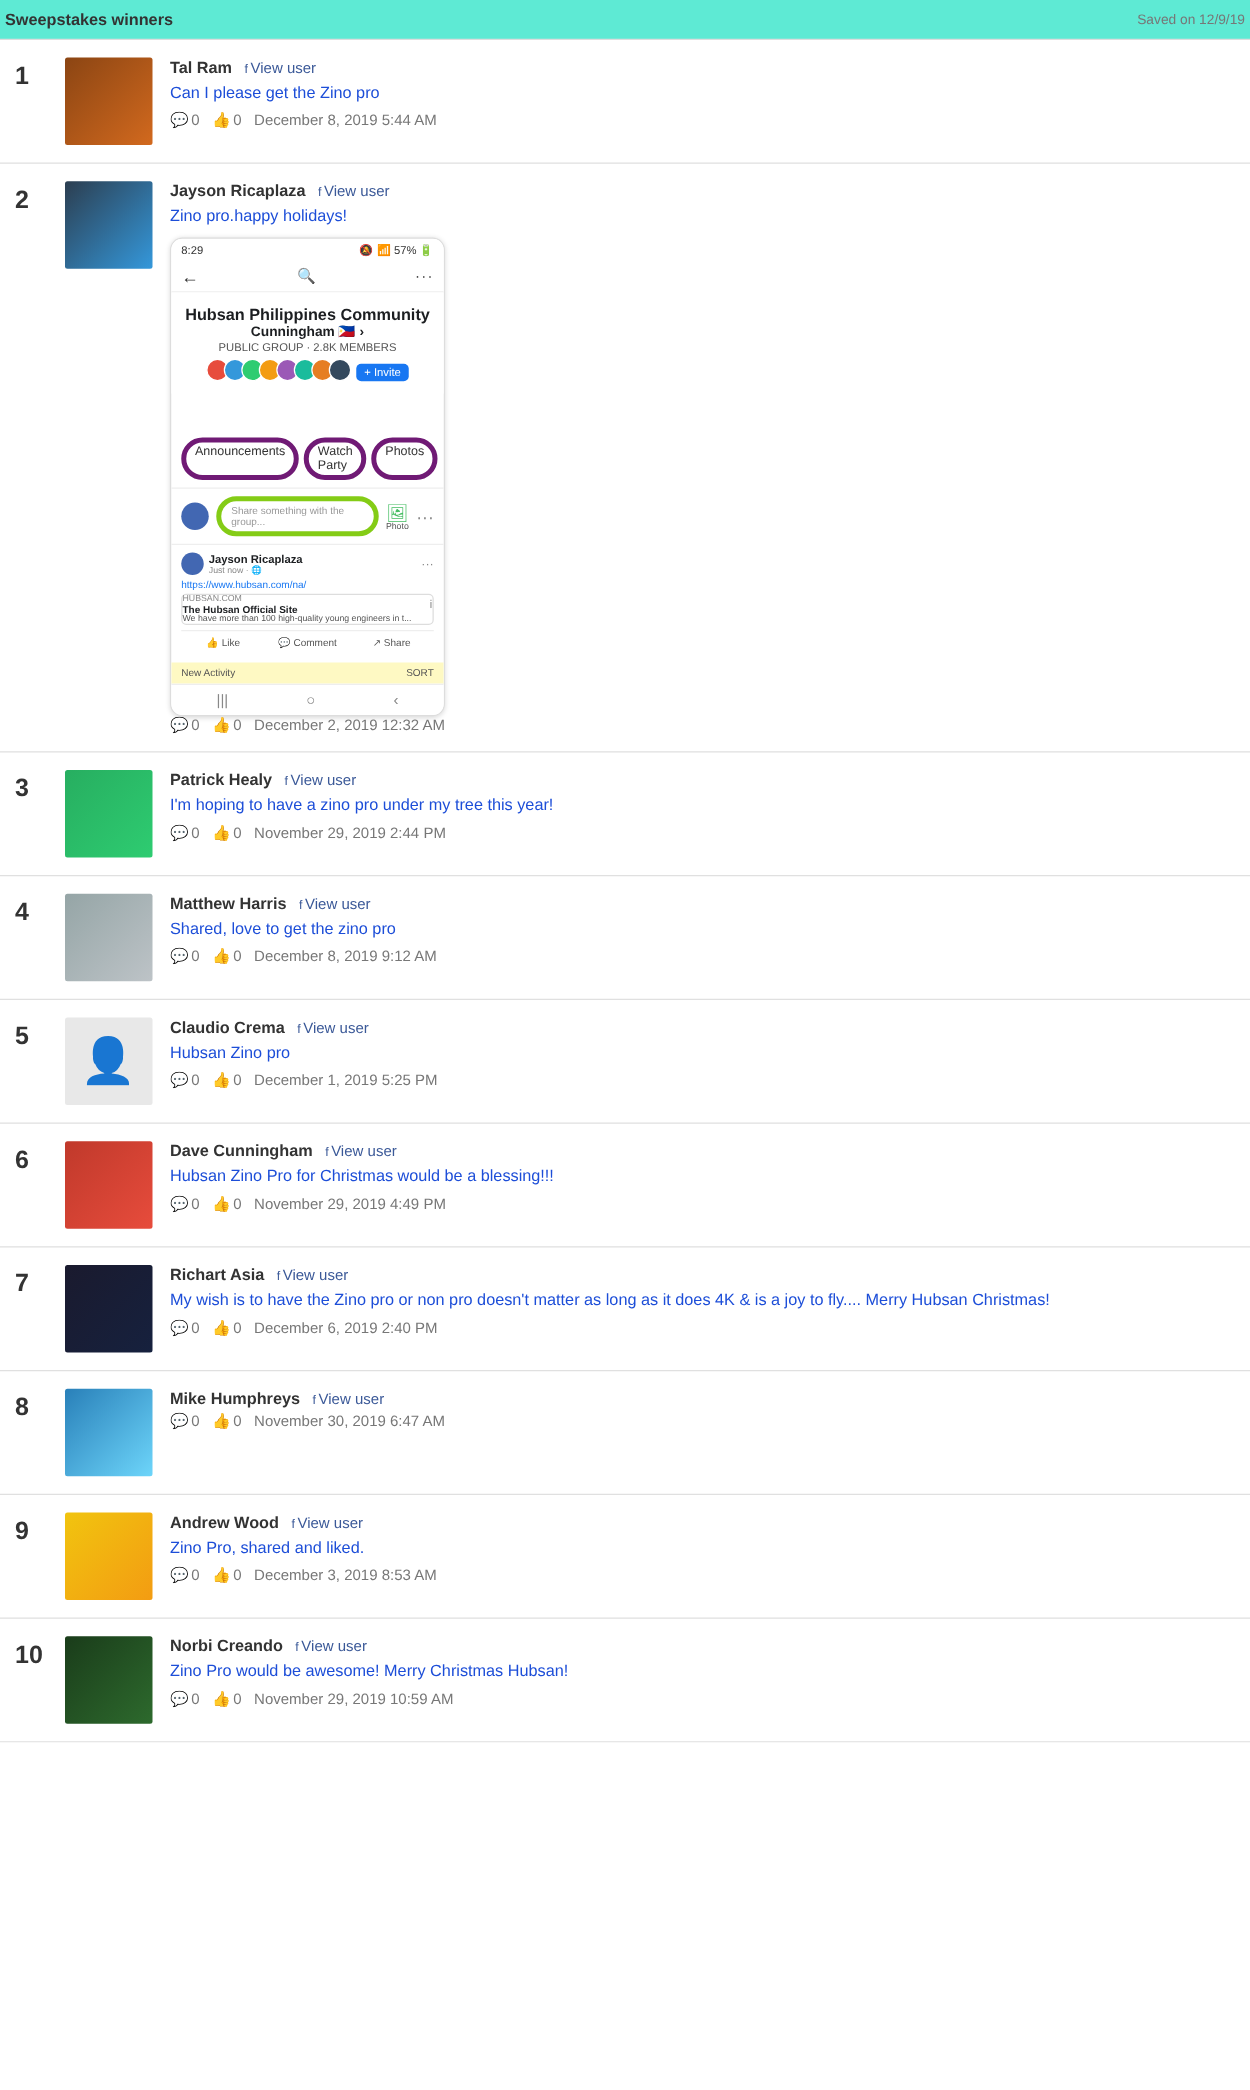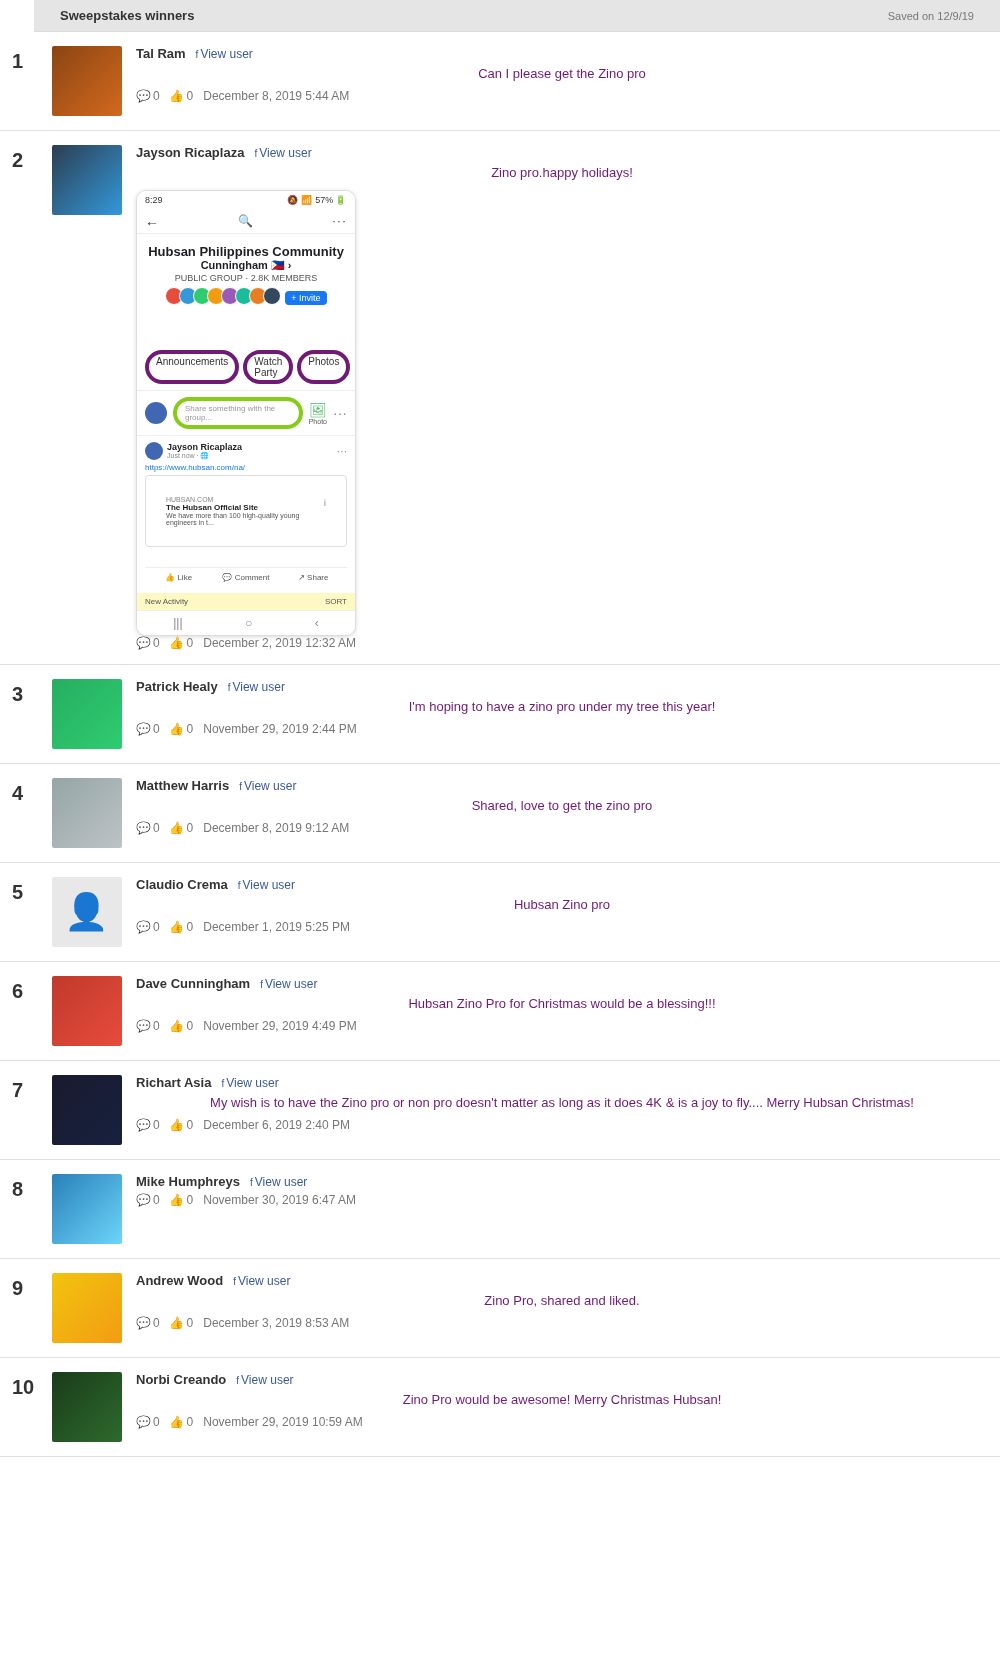--- a/index.html
+++ b/index.html
@@ -2,24 +2,23 @@
 <html><head>
   <meta charset="utf-8">
   <style>
     * { box-sizing: border-box; margin: 0; padding: 0; }
     body { font-family: Arial, sans-serif; background: #fff; font-size: 13px; color: #333; width: 1000px; }
 
     .page-header {
       display: flex;
       justify-content: space-between;
       align-items: center;
-      padding: 8px 26px;
+      padding: 8px 4px;
       border-bottom: 1px solid #ddd;
-      background: #e5e5e5;
-      margin-left: 34px;
+      background: #5eead4;
     }
     .page-title { font-size: 13px; font-weight: bold; color: #333; }
     .page-saved { font-size: 11px; color: #777; }
 
     .entry {
       display: flex;
       align-items: flex-start;
       padding: 14px 12px;
       border-bottom: 1px solid #e0e0e0;
     }
@@ -47,21 +46,21 @@
     .entry-content { flex: 1; }
     .entry-header {
       display: flex;
       align-items: center;
       gap: 10px;
       margin-bottom: 4px;
     }
     .entry-name { font-weight: bold; font-size: 13px; color: #333; }
     .entry-view-user { color: #3b5998; font-size: 12px; text-decoration: none; }
     .fb-icon { font-size: 10px; color: #3b5998; margin-right: 2px; }
-    .entry-text { font-size: 13px; color: #701a75; margin-bottom: 6px; line-height: 1.4; text-align: center; }
+    .entry-text { font-size: 13px; color: #1d4ed8; margin-bottom: 6px; line-height: 1.4; }
     .entry-meta {
       display: flex;
       align-items: center;
       gap: 10px;
       font-size: 12px;
       color: #777;
     }
     .stat-item { display: flex; align-items: center; gap: 2px; }
 
     
@@ -167,22 +166,22 @@
       padding: 6px 8px;
     }
     .fb-post-header { display: flex; align-items: center; justify-content: space-between; margin-bottom: 3px; }
     .fb-post-user { font-size: 9px; font-weight: bold; color: #1c1e21; }
     .fb-post-time { font-size: 7px; color: #888; }
     .fb-post-more { font-size: 10px; color: #888; }
     .fb-post-url { font-size: 8px; color: #1877f2; margin-bottom: 3px; }
     .fb-post-preview {
       border: 1px solid #ddd;
       border-radius: 4px;
-      padding: 20px;
-      margin-bottom: 20px;
+      padding: 0;
+      margin-bottom: 4px;
     }
     .fb-preview-domain { font-size: 7px; color: #888; }
     .fb-preview-title { font-size: 8px; font-weight: bold; color: #1c1e21; }
     .fb-preview-desc { font-size: 7px; color: #555; }
 
     .fb-actions {
       display: flex;
       border-top: 1px solid #eee;
       padding: 3px 0;
     }

